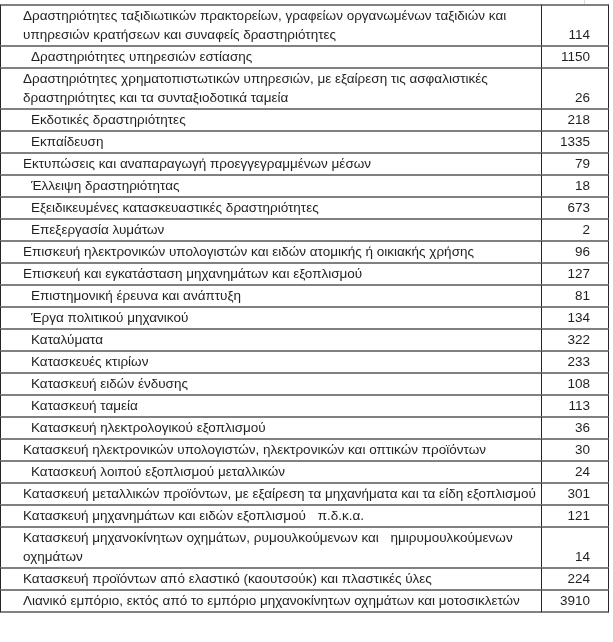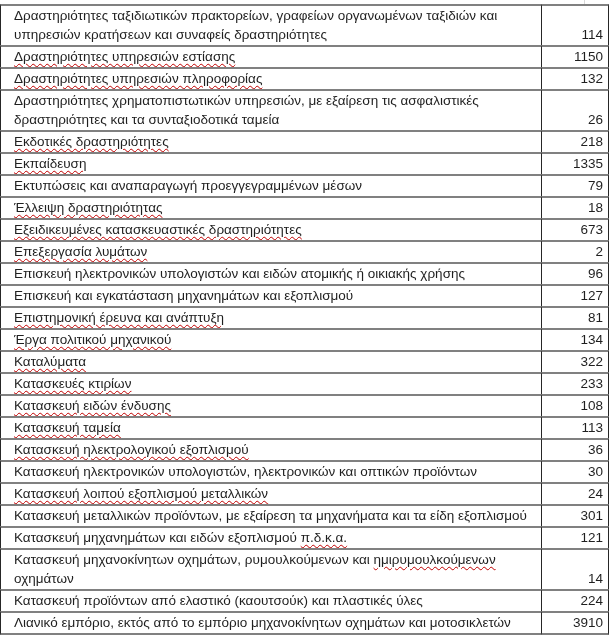--- a/index.html
+++ b/index.html
@@ -43,58 +43,54 @@
     color: #1f1f1f;
     height: 20px;
     padding: 0 0 1px 0;
   }
   tr.tall td { height: 40px; }
   tr:last-child td { border-bottom: 2px solid #808080; }
   td.label {
     width: 510px;
     border-left: 1px solid #262626;
     border-right: 1px solid #262626;
-    padding-left: 13px;
+    padding-left: 22px;
     padding-right: 4px;
     white-space: nowrap;
     overflow: hidden;
   }
   tr.tall td.label { white-space: normal; }
   td.value {
     width: 63px;
     border-right: 1px solid #262626;
     text-align: right;
-    padding-right: 5px;
+    padding-right: 18px;
   }
   .sq {
-    text-decoration: underline;
     text-decoration-style: wavy;
     text-decoration-color: #c00000;
     text-decoration-thickness: 1px;
     text-underline-offset: 2px;
+    margin-left: 8px;
   }
 </style>
 </head>
 <body>
 
 <div class="viewport">
   <div class="gridline-notch"></div>
   <table class="grid">
     <tbody id="rows-body">
         <tr class="tall">
           <td class="label"><span>Δραστηριότητες ταξιδιωτικών πρακτορείων, γραφείων οργανωμένων ταξιδιών και υπηρεσιών κρατήσεων και συναφείς δραστηριότητες</span></td>
           <td class="value">114</td>
         </tr>
         <tr>
           <td class="label"><span class="sq">Δραστηριότητες υπηρεσιών εστίασης</span></td>
           <td class="value">1150</td>
-        </tr>
-        <tr>
-          <td class="label"><span class="sq">Δραστηριότητες υπηρεσιών πληροφορίας</span></td>
-          <td class="value">132</td>
         </tr>
         <tr class="tall">
           <td class="label"><span>Δραστηριότητες χρηματοπιστωτικών υπηρεσιών, με εξαίρεση τις ασφαλιστικές δραστηριότητες και τα συνταξιοδοτικά ταμεία</span></td>
           <td class="value">26</td>
         </tr>
         <tr>
           <td class="label"><span class="sq">Εκδοτικές δραστηριότητες</span></td>
           <td class="value">218</td>
         </tr>
         <tr>

